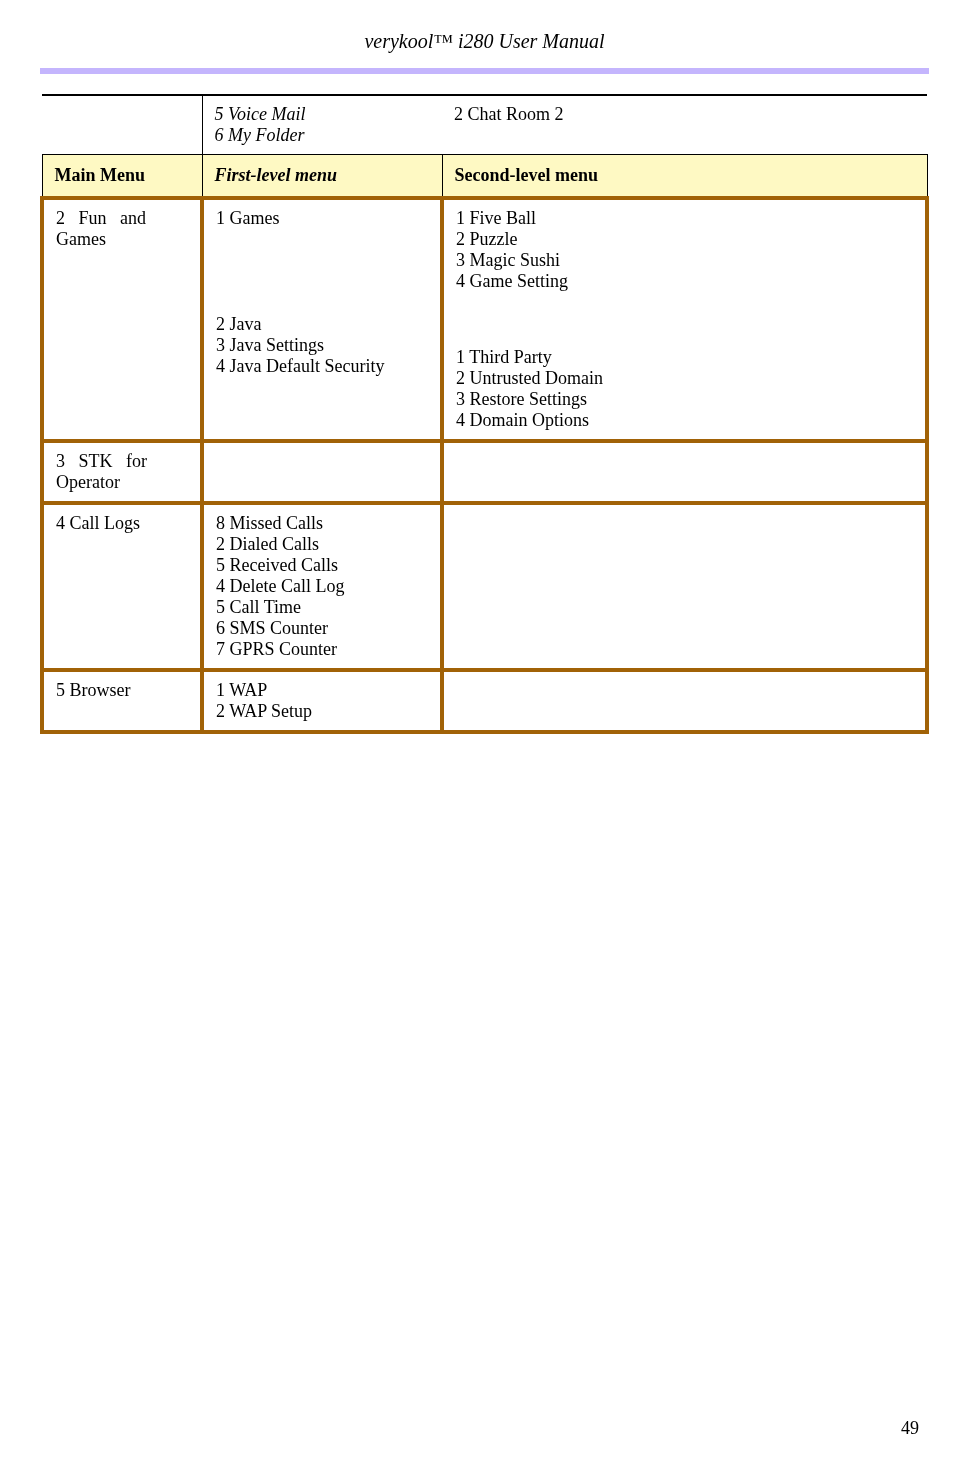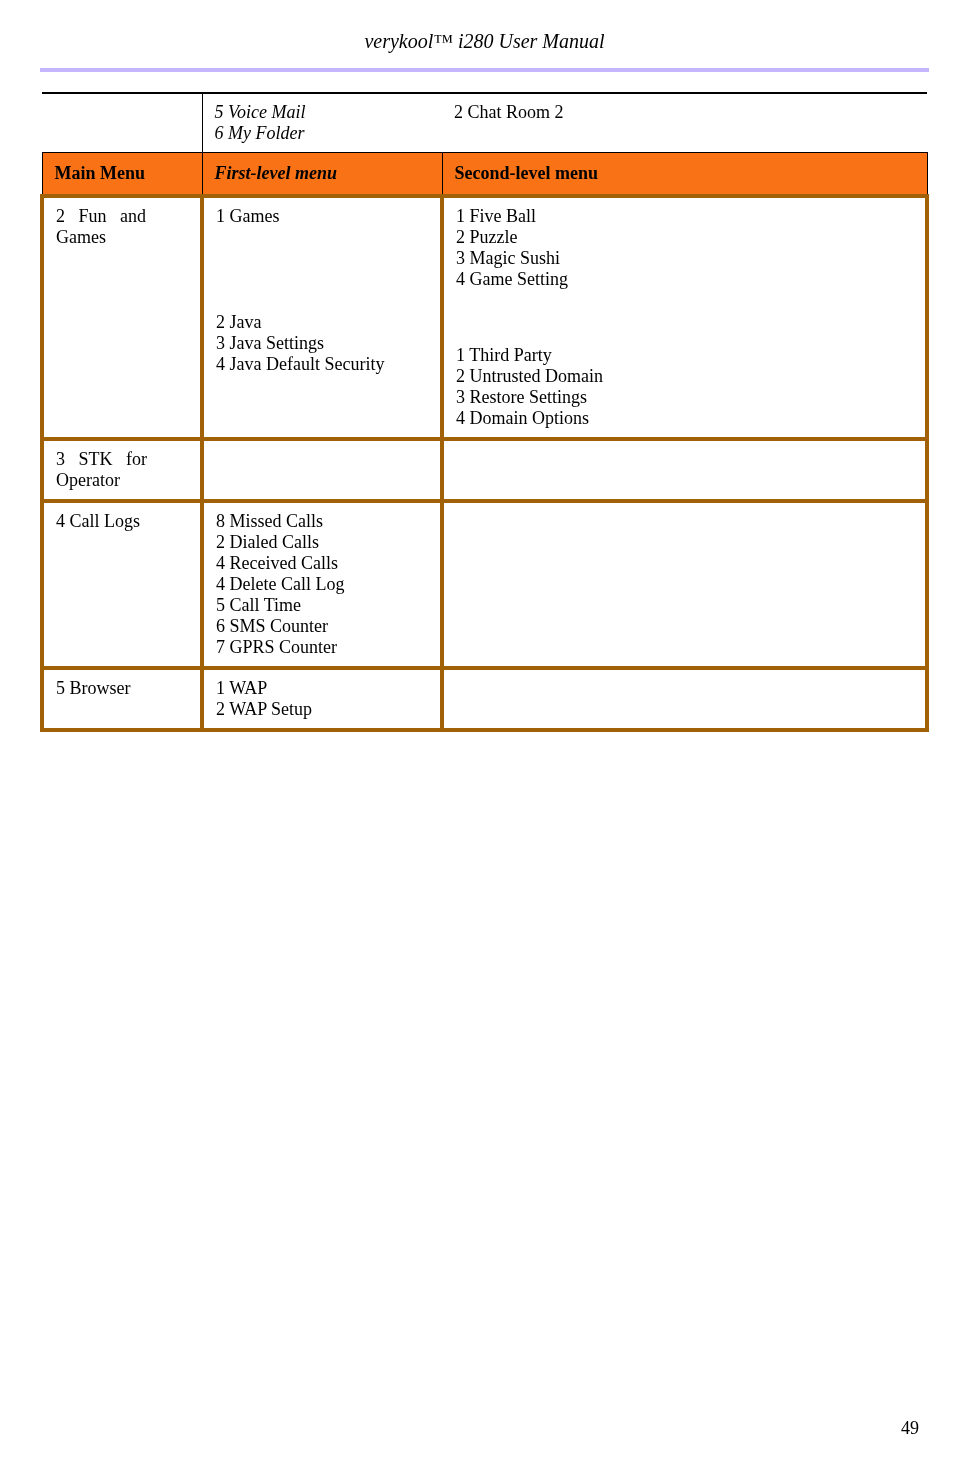--- a/index.html
+++ b/index.html
@@ -23,38 +23,38 @@
       min-height: 1469px;
       padding: 20px 40px 40px 40px;
       position: relative;
     }
 
     .page-title {
       text-align: center;
       font-style: italic;
       font-size: 20px;
       padding: 10px 0 15px 0;
-      border-bottom: 4px solid #c4b5fd;
+      border-bottom: 6px solid #c4b5fd;
       margin-bottom: 20px;
     }
 
     .main-table {
       width: 100%;
       border-collapse: collapse;
       margin-top: 10px;
     }
 
     .main-table td {
       padding: 8px 12px;
       vertical-align: top;
       border: 1px solid #000;
     }
 
     .main-table .header-row td {
-      background-color: #f97316;
+      background-color: #fef9c3;
       font-weight: bold;
       font-size: 18px;
       border: 1px solid #000;
       padding: 10px 12px;
     }
 
     .col-main {
       width: 160px;
     }
 
@@ -137,21 +137,21 @@
       <td></td>
     </tr>
 
     <tr>
       <td>
         <div>4 Call Logs</div>
       </td>
       <td>
         <div>8 Missed Calls</div>
         <div>2 Dialed Calls</div>
-        <div>4 Received Calls</div>
+        <div>5 Received Calls</div>
         <div>4 Delete Call Log</div>
         <div>5 Call Time</div>
         <div>6 SMS Counter</div>
         <div>7 GPRS Counter</div>
       </td>
       <td></td>
     </tr>
 
     <tr>
       <td>

